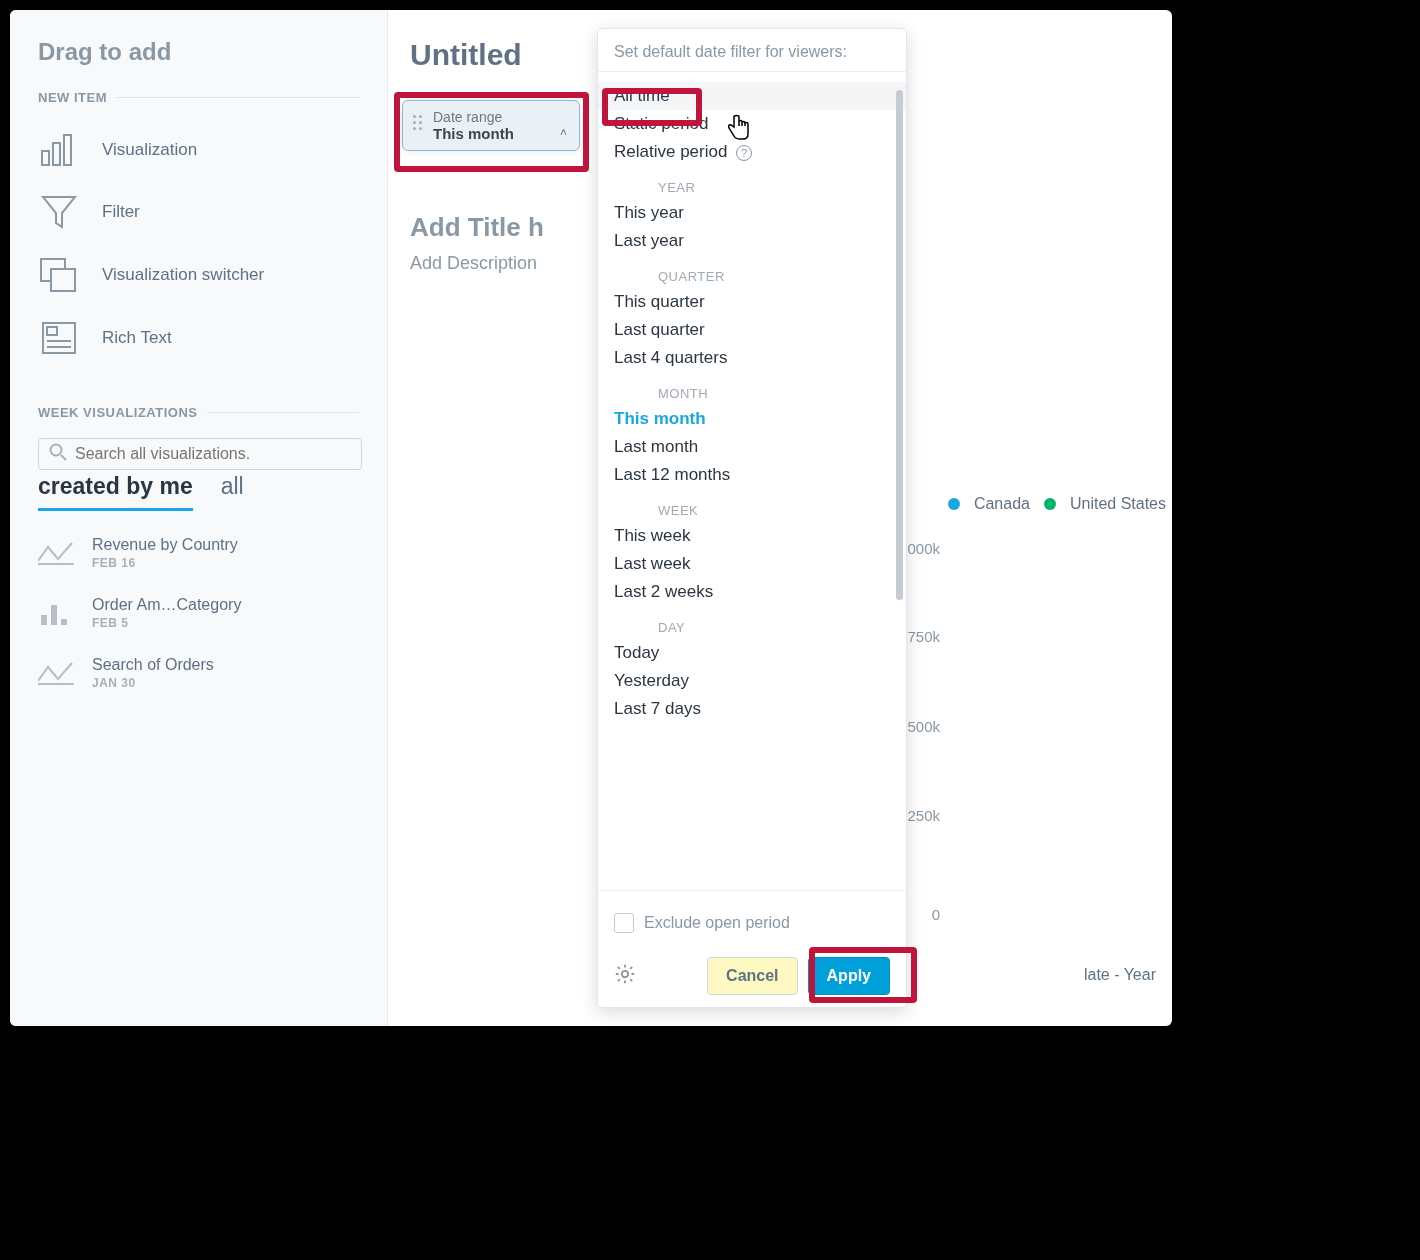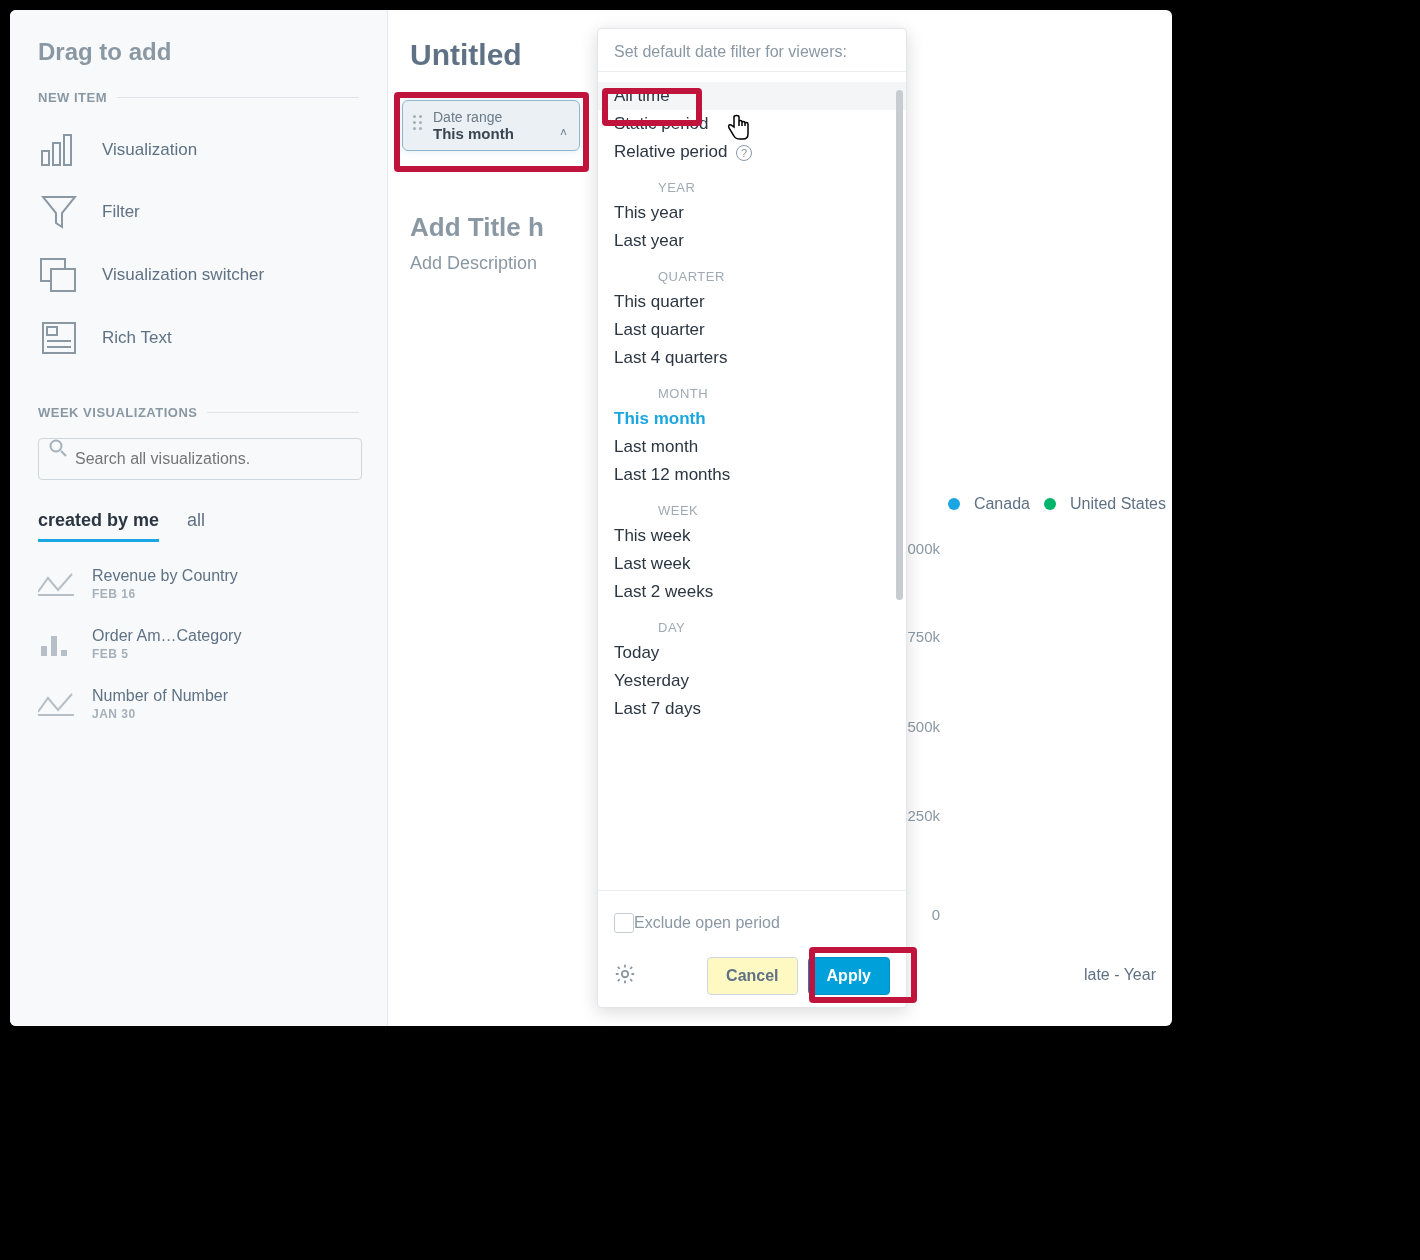--- a/index.html
+++ b/index.html
@@ -64,37 +64,38 @@
     color: #5f7184;
     font-size: 17px;
     cursor: grab;
   }
   .item-row .icon { width: 42px; display:flex; justify-content:center; color:#8a98a4;}
   .item-row svg { stroke:#8a98a4; }
 
   .search-field {
     margin-top: 18px;
     width: 324px;
-    height: 42px;
+    height: 32px;
     border: 1px solid #cfd7de;
     border-radius: 4px;
     display:flex;
+    align-items:center;
     padding:0 10px;
     gap:8px;
     color:#8a98a4;
   }
   .search-field input {
     border:none; outline:none; background:transparent;
     font-size:16px; color:#5f7184; flex:1;
   }
   .tabs {
-    margin-top: 30px;
+    margin-top: 3px;
     display:flex;
     gap: 28px;
-    font-size: 18px;
+    font-size: 23px;
   }
   .tab { color:#5f7184; padding-bottom:8px; cursor:pointer;}
   .tab.active { font-weight:700; color:#2b3642; border-bottom:3px solid #1aa6e0;}
   .saved-item {
     display:flex; align-items:center; gap:18px; margin-top:24px; cursor:grab;
   }
   .saved-item .meta { display:flex; flex-direction:column; }
   .saved-item .name { color:#5f7184; font-size:16px; }
   .saved-item .date { color:#a5b0ba; font-size:12px; font-weight:700; margin-top:2px; letter-spacing:0.5px;}
   .mini-icon { width:36px; height:36px; color:#b6bfc7; display:flex; align-items:center; justify-content:center;}
@@ -170,21 +171,21 @@
   .option {
     padding: 4px 16px;
     font-size:17px;
     color:#2b3642;
     cursor:pointer;
   }
   .option.hover { background:#f3f5f7;}
   .option.selected { color:#1aa6e0; font-weight:600;}
   .help { display:inline-block; width:16px;height:16px;border:1.5px solid #8a98a4;border-radius:50%;font-size:11px;color:#8a98a4;text-align:center;line-height:15px;margin-left:4px;}
   .exclude {
-    padding: 12px 16px; display:flex; align-items:center; color:#8a98a4; font-size:16px;
+    padding: 12px 16px; display:flex; align-items:center; gap:10px; color:#8a98a4; font-size:16px;
   }
   .checkbox { width:20px;height:20px;border:1.5px solid #c5cdd4;border-radius:3px;}
   .dropdown-footer {
     padding: 12px 16px;
     display:flex;
     align-items:center;
     justify-content:space-between;
     gap:10px;
   }
   .gear { color:#8a98a4; font-size:20px; cursor:pointer;}
@@ -313,21 +314,21 @@
       </div>
 
       <div class="saved-item">
         <span class="mini-icon">
           <svg width="36" height="24" viewBox="0 0 36 24" fill="none" stroke="#b6bfc7" stroke-width="2">
               <polyline points="0,20 10,6 20,18 34,2"></polyline>
               <line x1="0" y1="23" x2="36" y2="23"></line>
             </svg>
         </span>
         <div class="meta">
-          <span class="name">Number of Number</span>
+          <span class="name">Search of Orders</span>
           <span class="date">JAN 30</span>
         </div>
       </div>
     </div>
 
     <div class="main">
       <div class="page-title">Untitled</div>
 
       <div class="date-chip">
         <div class="dots">

